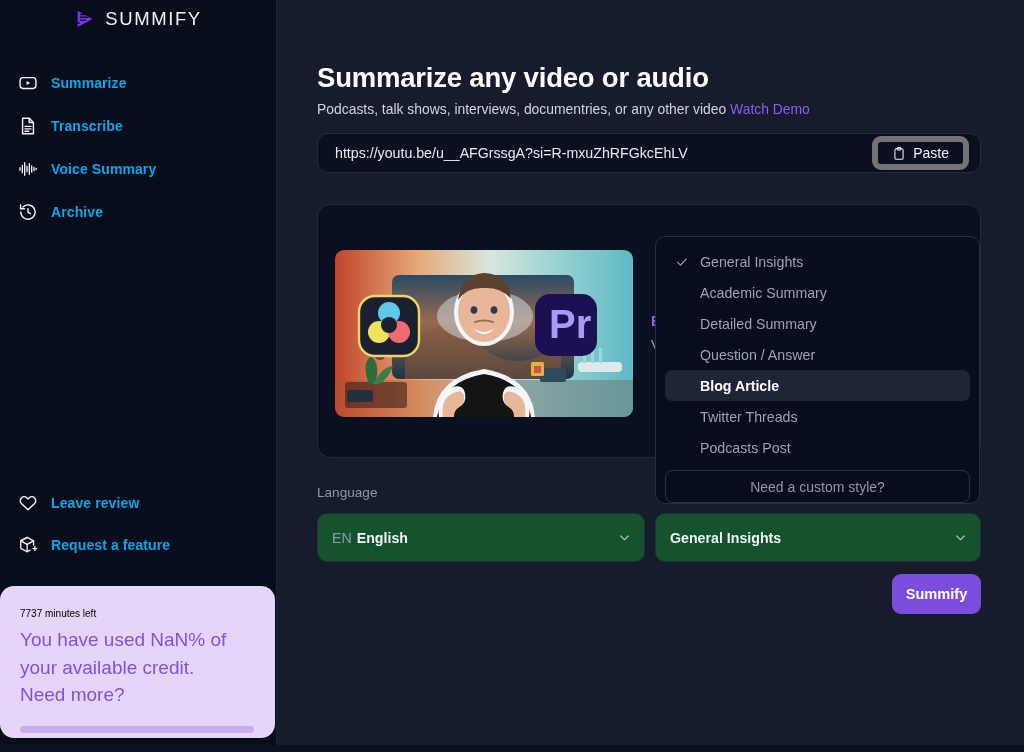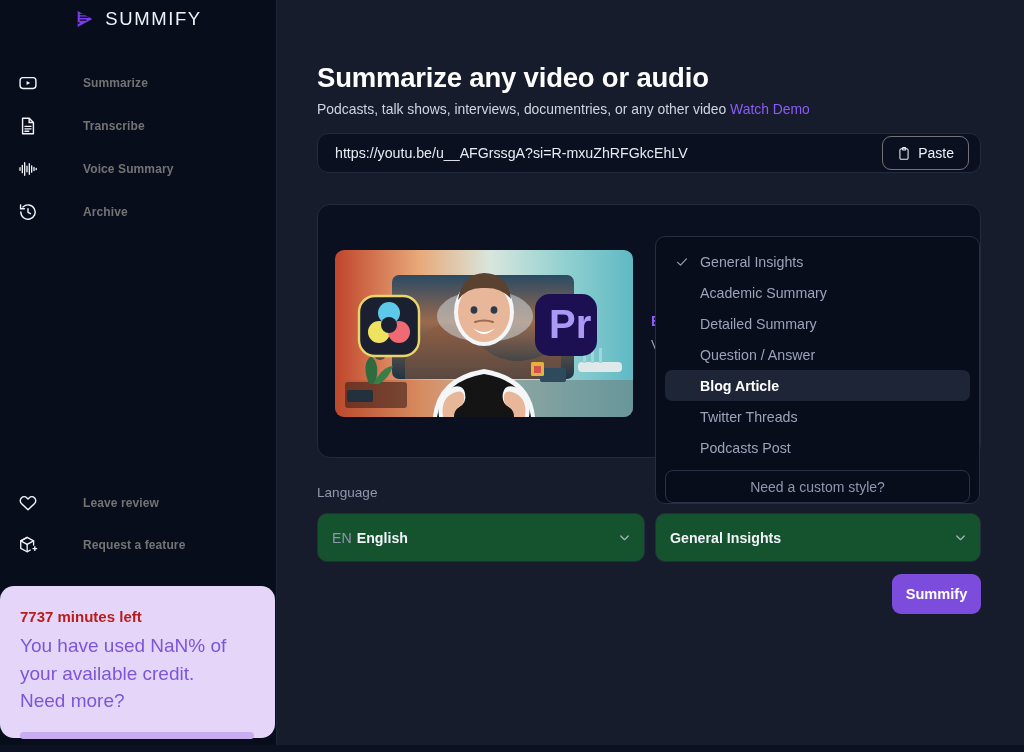--- a/index.html
+++ b/index.html
@@ -28,33 +28,33 @@
     color: #eef1f8; font-size: 18.5px; letter-spacing: 1.6px; font-weight: 400;
   }
 
   .nav { margin-top: 32px; }
   .nav-item {
     display: flex; align-items: center; gap: 13px;
     height: 30px; padding-left: 18px; margin-bottom: 13px;
     cursor: pointer;
   }
   .nav-item .ico { width: 20px; height: 20px; flex: 0 0 20px; display:block; }
-  .nav-item .lbl { color: #737373; font-size: 12px; font-weight: 600; letter-spacing: .1px; margin-left: 32px; }
+  .nav-item .lbl { color: #0ea5e9; font-size: 14px; font-weight: 600; letter-spacing: .1px; }
 
   .bottom-links { position: absolute; left: 0; bottom: 173px; width: 277px; }
   .bottom-links .nav-item { margin-bottom: 12px; }
 
   .credit-card {
     position: absolute; left: 0; bottom: 7px; width: 275px; height: 152px;
     background: #e5d6f9;
     border-top-left-radius: 14px; border-top-right-radius: 14px;
     border-bottom-left-radius: 14px; border-bottom-right-radius: 14px;
     padding: 22px 20px 0 20px;
   }
-  .credit-title { color: #b91c1c; font-size: 15px; font-weight: 700; }
+  .credit-title { color: #000000; font-size: 10px; font-weight: 400; }
   .credit-desc {
     color: #7c55d8; font-size: 19px; line-height: 1.45; margin-top: 7px;
     max-width: 210px;
   }
   .credit-bar {
     margin-top: 17px; height: 7px; width: 234px;
     background: #c9aeef; border-radius: 4px; overflow: hidden;
   }
   .credit-bar-fill { height: 100%; width: 0%; background: #7c3aed; border-radius: 4px; }
   .credit-link {
@@ -82,21 +82,21 @@
     width: 664px; height: 40px;
     background: #0a1020; border: 1px solid #222a3d; border-radius: 11px;
     display: flex; align-items: center; padding: 0 11px 0 17px;
   }
   .url-text {
     flex: 1; color: #e8ebf2; font-size: 14.2px; white-space: nowrap; overflow: hidden;
   }
   .paste-btn {
     display: flex; align-items: center; gap: 7px;
     height: 34px; padding: 8px 14px;
-    border: 1px solid #737373; border-radius: 9px; background: transparent;
+    border: 6px solid #737373; border-radius: 9px; background: transparent;
     color: #eef1f8; font-size: 14px; font-family: inherit; cursor: pointer;
   }
 
   .preview-card {
     position: absolute; left: 39px; top: 204px;
     width: 664px; height: 254px;
     background: #0a1020; border: 1px solid #222a3d; border-radius: 13px;
   }
   .thumb {
     position: absolute; left: 17px; top: 45px;

